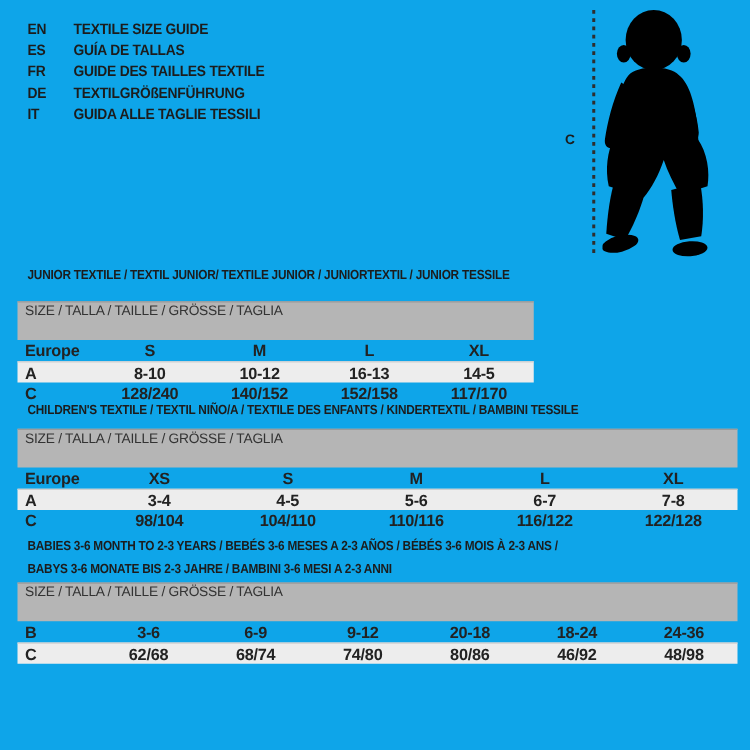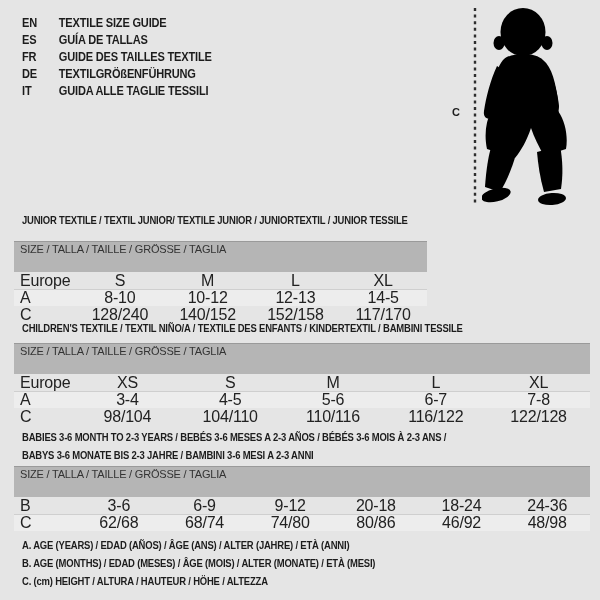--- a/index.html
+++ b/index.html
@@ -1,18 +1,18 @@
 <!DOCTYPE html>
 <html><head>
 <meta charset="utf-8">
 <style>
   * { margin:0; padding:0; box-sizing:border-box; }
   html,body { background:#fff; }
   #stage {
-    position:relative; width:600px; height:600px; background:#e5e5e5;
+    position:relative; width:600px; height:600px; background:#0ea5e9;
     font-family:"Liberation Sans","DejaVu Sans",sans-serif;
     color:#1c1c1c; letter-spacing:-0.2px; overflow:hidden;
   }
 
   
   .lang-list { position:absolute; left:22px; top:15px; }
   .lang-row { display:flex; height:17px; line-height:17px; font-size:12px; font-weight:700;
               transform:scaleX(0.92); transform-origin:0 50%; white-space:nowrap; }
   .lang-code { width:40px; }
 
@@ -29,21 +29,21 @@
   .t2-title { left:22px; top:322px; }
   .t3-title { left:22px; top:428px; }
 
   .tbl { position:absolute; }
   .t1 { left:14px; top:241px; width:413px; }
   .t2 { left:14px; top:343px; width:576px; }
   .t3 { left:14px; top:466px; width:576px; }
 
   .thead { height:31px; line-height:14px; background:#b5b5b5; border-top:1px solid #9a9a9a;
            color:#333; font-size:11px; padding-left:6px; white-space:nowrap; overflow:hidden; }
-  .trow { display:flex; align-items:center; height:17px; font-size:16px; color:#222; }
+  .trow { display:flex; align-items:center; height:17px; font-size:13px; color:#222;font-weight:bold; }
   .trow.shaded { background:#ededed; border-top:1px solid #cfcfcf; }
   .tlabel { width:62px; padding-left:6px; }
   .tcell { flex:1; text-align:center; }
 
   
   .notes { position:absolute; left:22px; top:536px; }
   .note-line { font-size:10.5px; font-weight:700; line-height:18px; white-space:nowrap;
                transform:scaleX(0.9); transform-origin:0 50%; }
 </style>
 </head>
@@ -101,21 +101,21 @@
       <span class="tlabel">Europe</span>
       <span class="tcell">S</span>
       <span class="tcell">M</span>
       <span class="tcell">L</span>
       <span class="tcell">XL</span>
     </div>
     <div class="trow shaded">
       <span class="tlabel">A</span>
       <span class="tcell">8-10</span>
       <span class="tcell">10-12</span>
-      <span class="tcell">12-13</span>
+      <span class="tcell">16-13</span>
       <span class="tcell">14-5</span>
     </div>
     <div class="trow">
       <span class="tlabel">C</span>
       <span class="tcell">128/240</span>
       <span class="tcell">140/152</span>
       <span class="tcell">152/158</span>
       <span class="tcell">117/170</span>
     </div>
   </div>
@@ -168,19 +168,14 @@
       <span class="tlabel">C</span>
       <span class="tcell">62/68</span>
       <span class="tcell">68/74</span>
       <span class="tcell">74/80</span>
       <span class="tcell">80/86</span>
       <span class="tcell">46/92</span>
       <span class="tcell">48/98</span>
     </div>
   </div>
 
-  <div class="notes">
-    <div class="note-line">A. AGE (YEARS) / EDAD (AÑOS) / ÂGE (ANS) / ALTER (JAHRE) / ETÀ (ANNI)</div>
-    <div class="note-line">B. AGE (MONTHS) / EDAD (MESES) / ÂGE (MOIS) / ALTER (MONATE) / ETÀ (MESI)</div>
-    <div class="note-line">C. (cm) HEIGHT / ALTURA / HAUTEUR / HÖHE / ALTEZZA</div>
-  </div>
 
 </div>
 
 </body></html>

